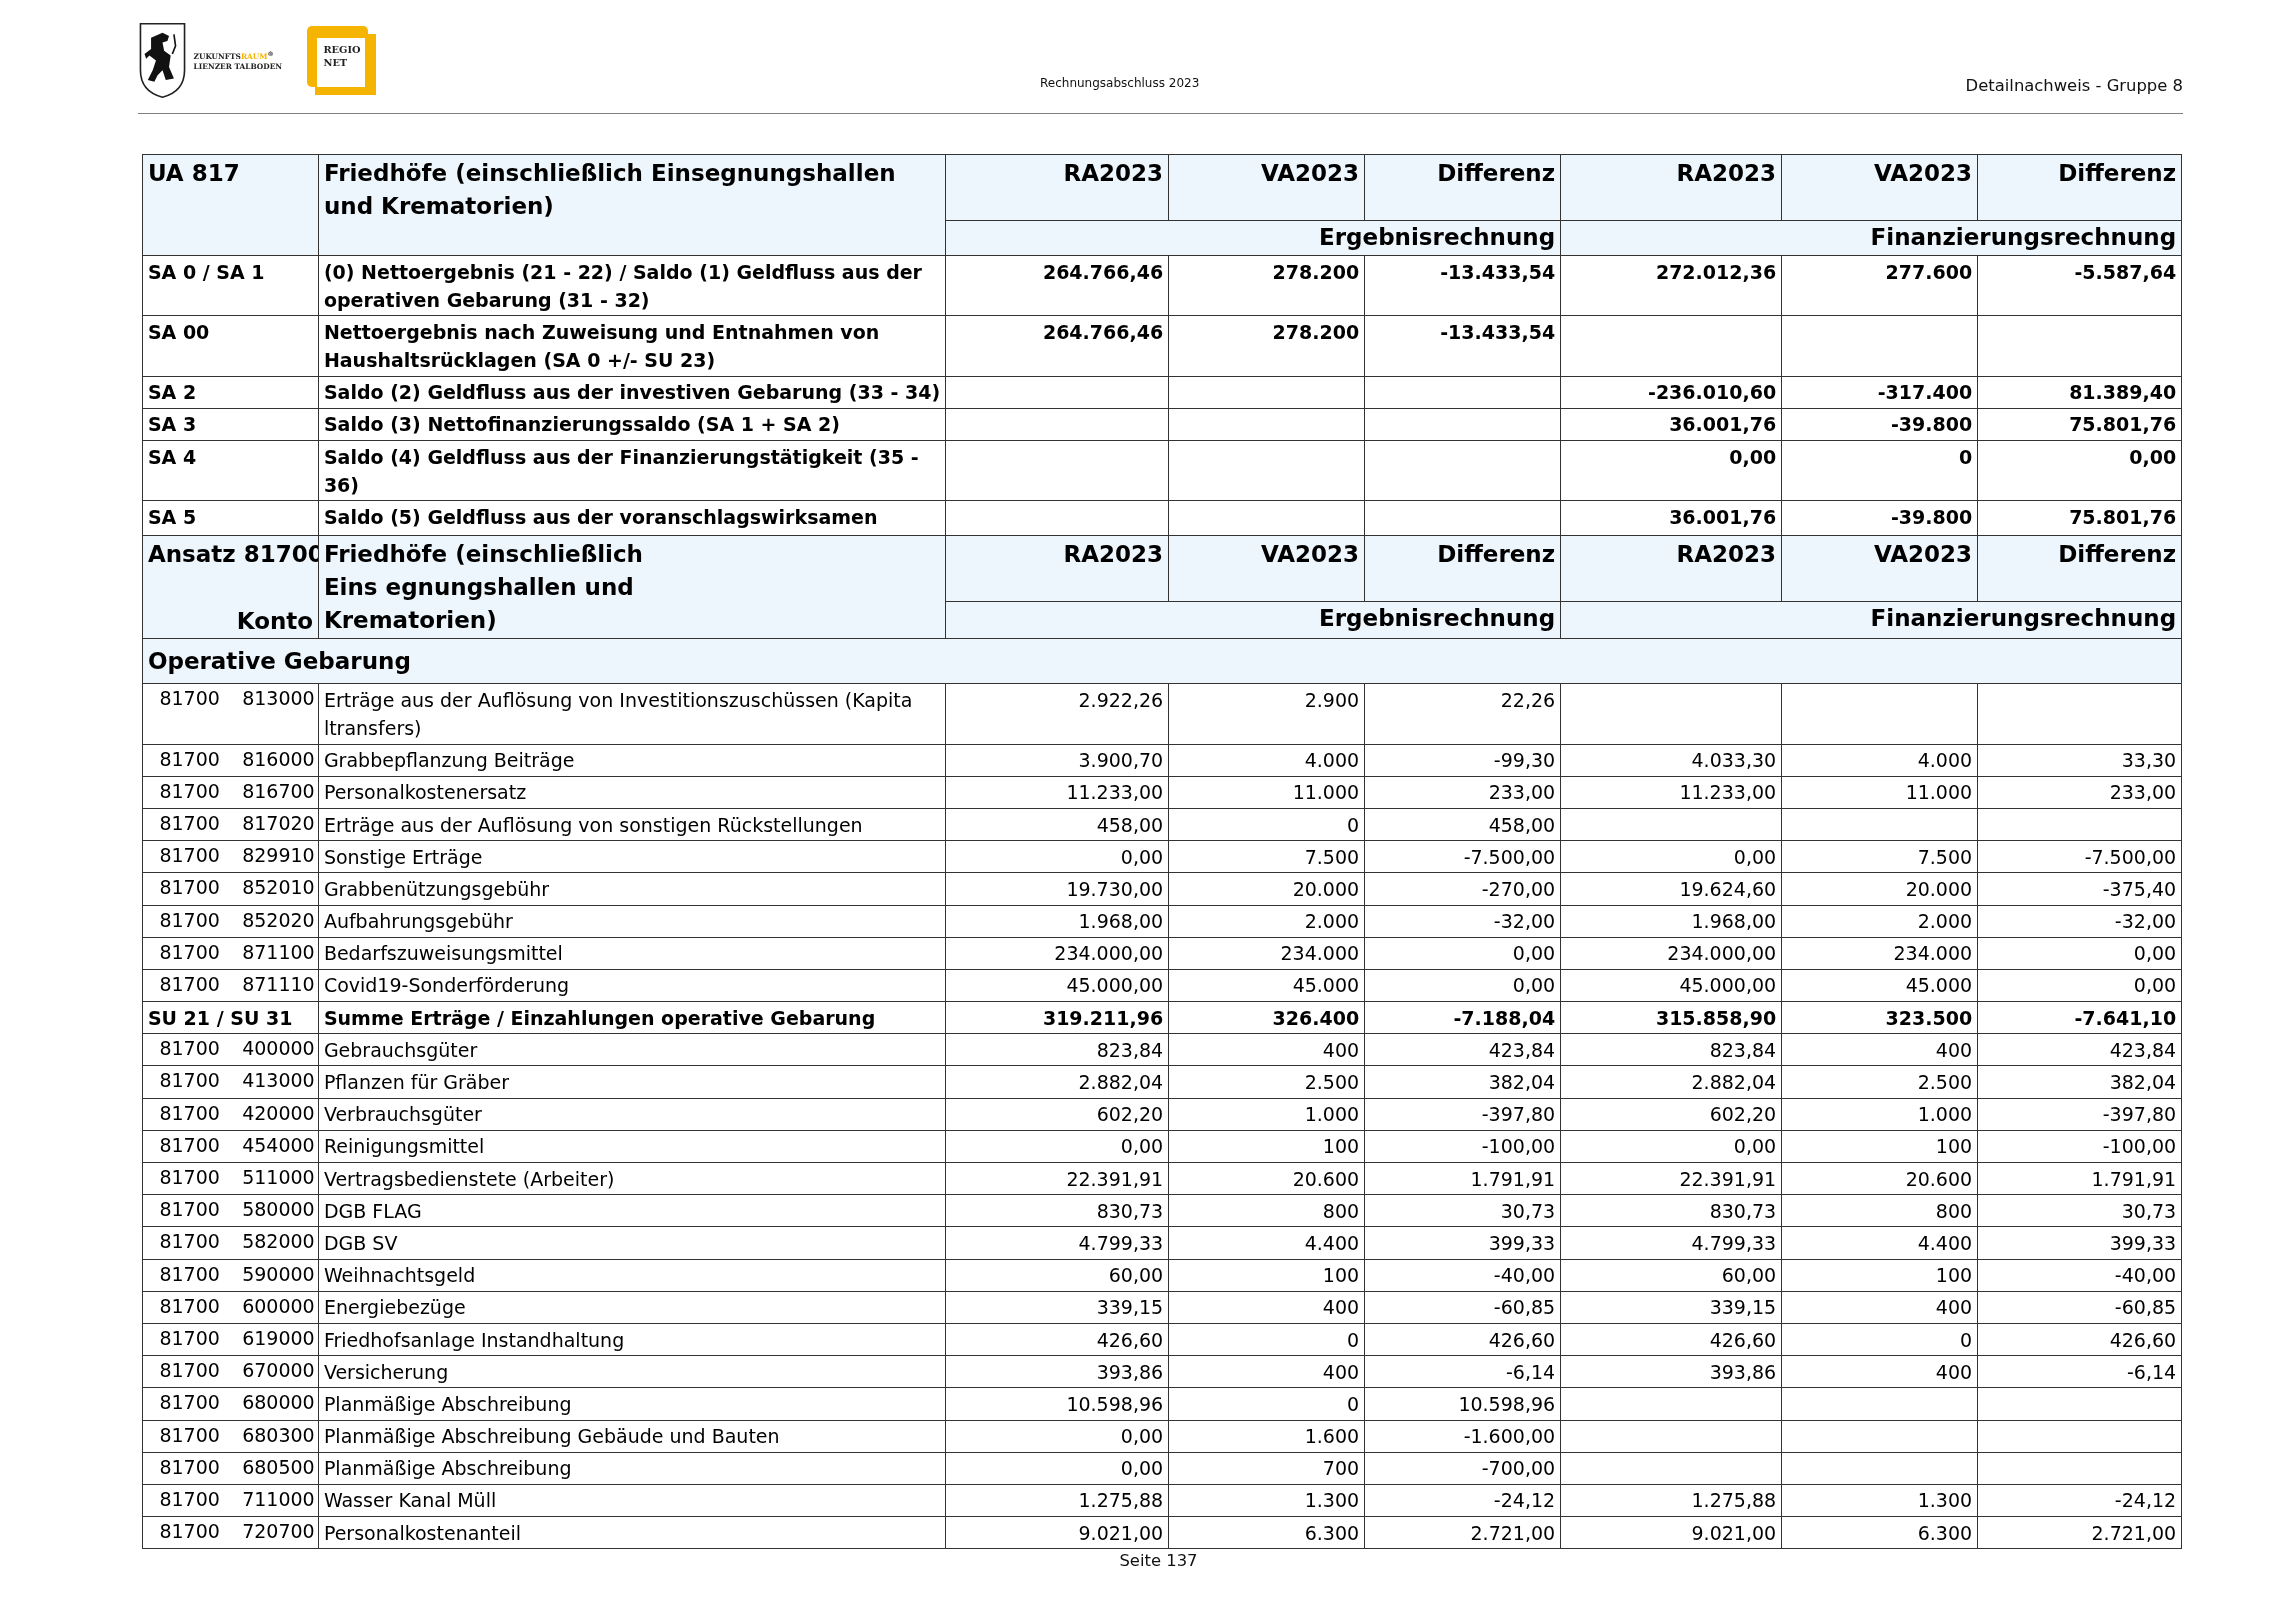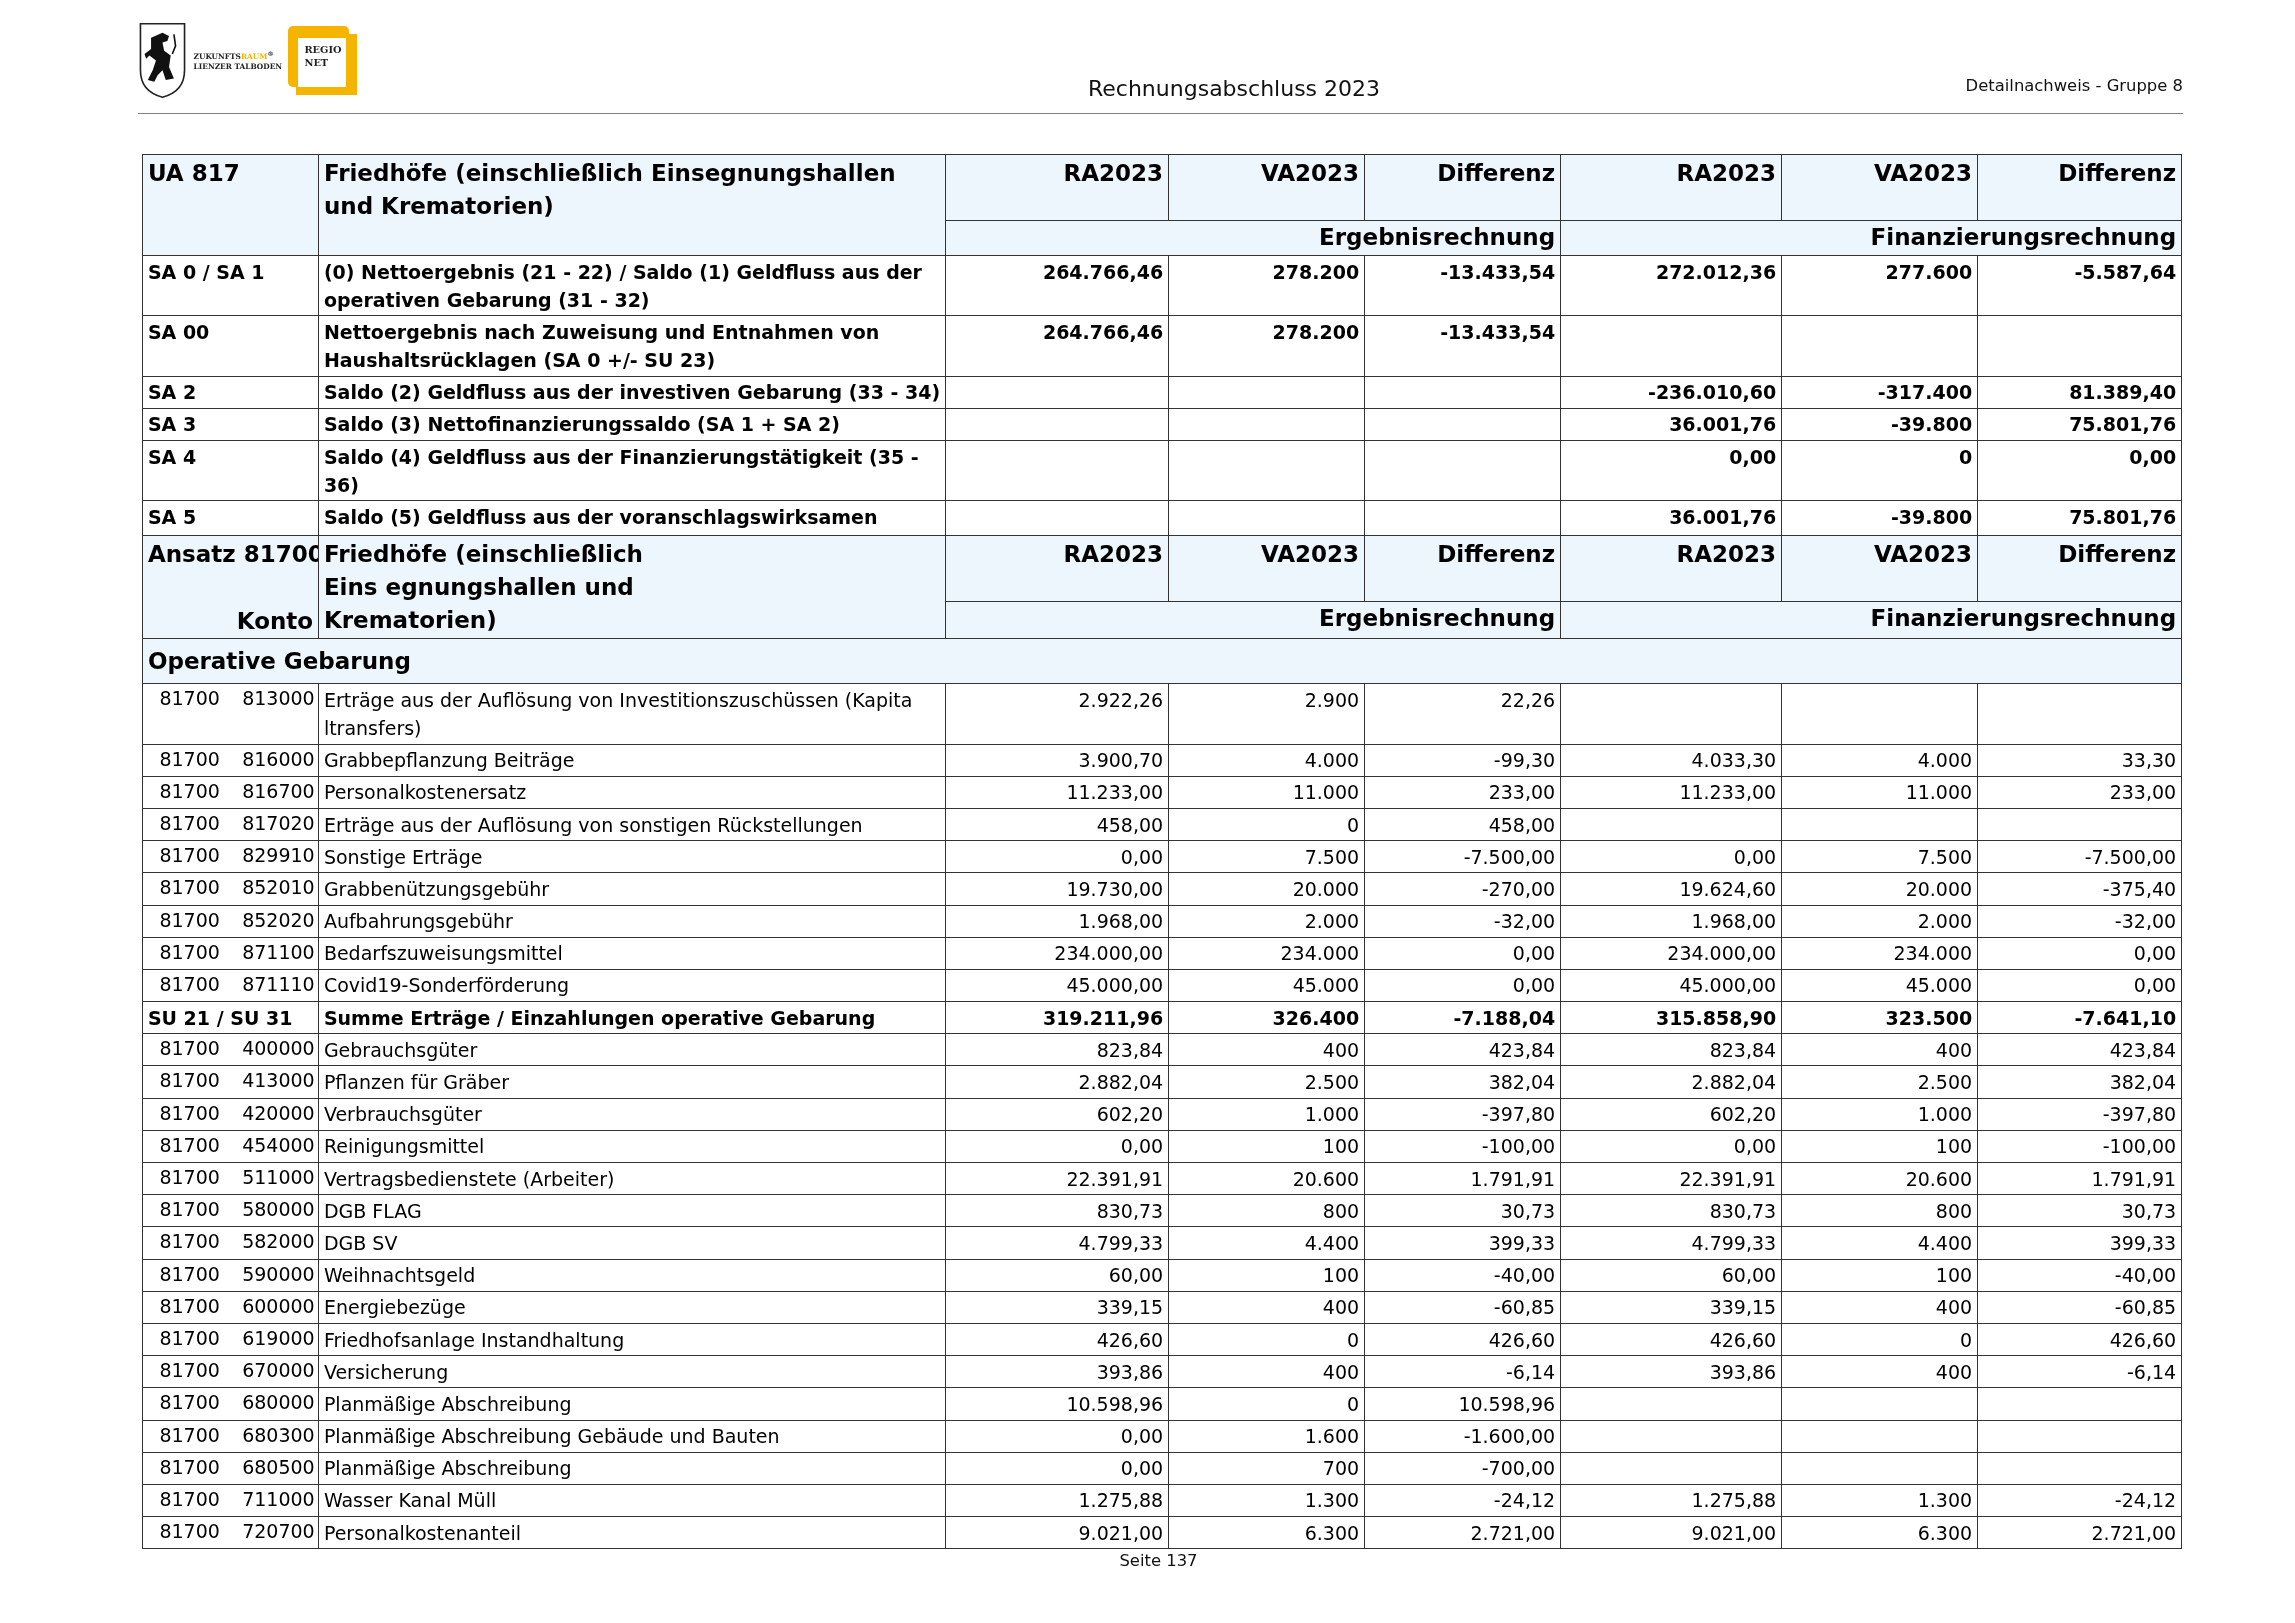--- a/index.html
+++ b/index.html
@@ -3,25 +3,25 @@
 <meta charset="utf-8">
 <style>
   html, body { margin: 0; padding: 0; background: #ffffff; }
   body { width: 2295px; height: 1623px; position: relative; overflow: hidden;
          font-family: "DejaVu Sans", "Liberation Sans", sans-serif; color: #000; }
   .page-header { position: absolute; left: 138px; top: 19.7px; width: 2045px; height: 95px; }
   .logo-area { position: absolute; left: 0; top: 0; height: 82px; display: flex; align-items: center; }
   .crest { width: 49px; height: 79px; }
   .zr-text { margin-left: 6.6px; font-family: "DejaVu Serif", serif; font-weight: bold; font-size: 7.4px; line-height: 9.8px; color: #222; }
   .zr-text .raum { color: #f5b400; }
-  .regio { position: relative; margin-left: 6px; width: 69px; height: 69px; }
+  .regio { position: relative; margin-left: 25px; width: 69px; height: 69px; }
   .regio .sq1 { position: absolute; left: 0; top: 0; width: 61px; height: 61px; background: #f5b400; border-radius: 4.9px; }
   .regio .sq2 { position: absolute; left: 8.2px; top: 8.2px; width: 61px; height: 61px; background: #f5b400; }
   .regio .inner { position: absolute; left: 9.8px; top: 11.5px; width: 48px; height: 49px; background: #fff; font-family: "DejaVu Serif", serif; font-weight: bold; font-size: 9.8px; line-height: 12.3px; padding: 6.6px 0 0 6.6px; box-sizing: border-box; color: #222; }
-  .hdr-center { position: absolute; left: 902px; top: 56px; font-size: 22px; color: #111; margin-left: 48px; }
+  .hdr-center { position: absolute; left: 902px; top: 56px; font-size: 12px; color: #111; }
   .hdr-right { position: absolute; right: 0; top: 56px; font-size: 16.4px; color: #111; }
   .hdr-rule { position: absolute; left: 0; top: 93px; width: 2045px; height: 1.6px; background: #808080; }
 
   table.fin { position: absolute; left: 142px; border-collapse: collapse; table-layout: fixed; font-size: 19px; }
   table.fin td { border: 1.2px solid #333; padding: 1.6px 4.9px; vertical-align: top; line-height: 28px; overflow: hidden; white-space: nowrap; }
   table.fin td.wrap { white-space: normal; }
   table.fin .hd { background: #eef6fd; font-weight: bold; font-size: 23px; line-height: 33px; }
   table.fin .hd.num { text-align: right; }
   table.fin .hd.sub { text-align: right; font-size: 23px; line-height: 29.5px; }
   table.fin .num { text-align: right; }

